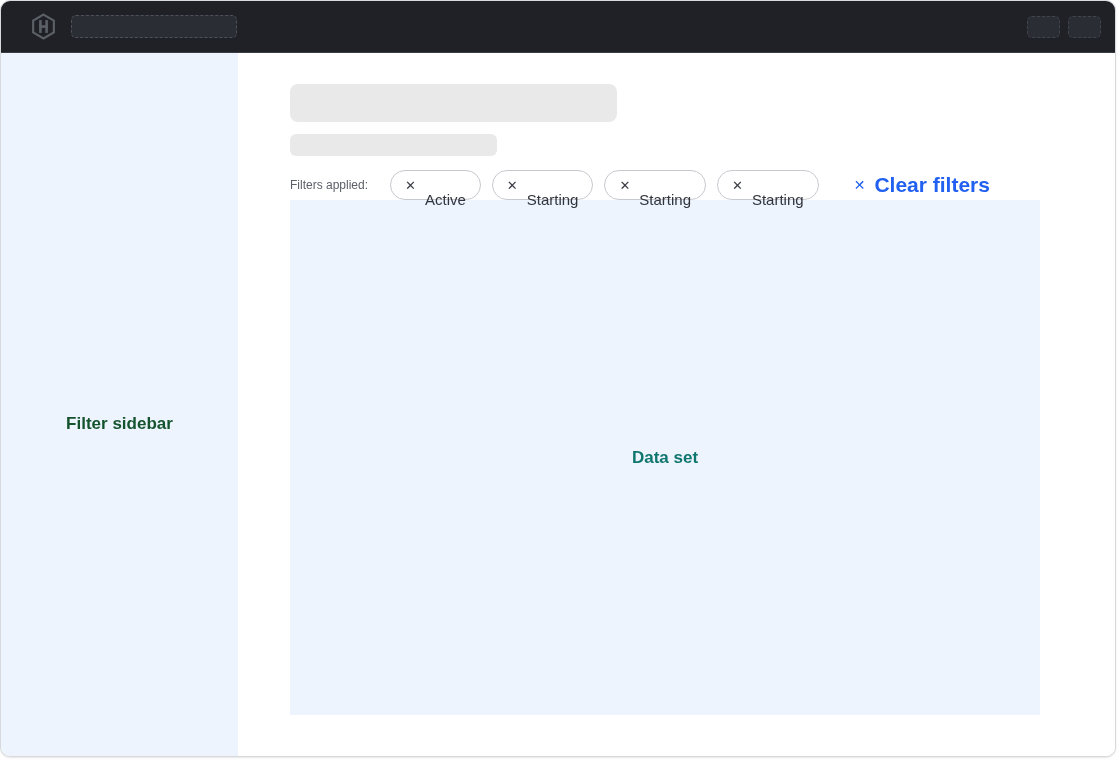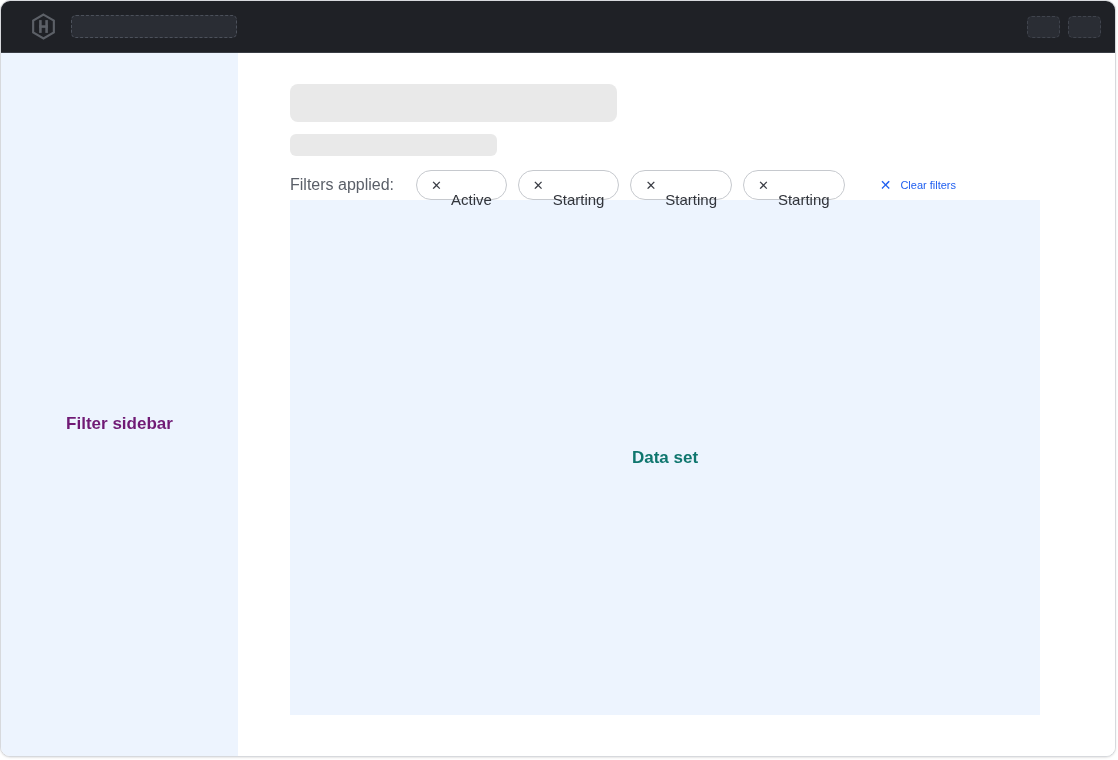--- a/index.html
+++ b/index.html
@@ -45,21 +45,21 @@
   
   .body { display: flex; height: calc(100% - 52px); }
 
   .sidebar {
     width: 237px; flex: 0 0 auto;
     background: #edf4fe;
     display: flex; align-items: center; justify-content: center;
   }
   .sidebar-label {
     margin-top: 38px;
-    color: #701a75;
+    color: #14532d;
     font-size: 17px; font-weight: 700;
   }
 
   .main {
     flex: 1;
     background: #ffffff;
     padding: 31px 0 0 52px;
   }
   .ph-title {
     width: 327px; height: 38px;
@@ -70,42 +70,42 @@
     width: 207px; height: 22px;
     background: #e9e9e9; border-radius: 6px;
     margin-bottom: 14px;
   }
 
   .filters-row {
     width: 750px; height: 30px;
     display: flex; align-items: center;
   }
   .filters-label {
-    font-size: 16px; color: #5a5f68;
+    font-size: 12px; color: #5a5f68;
     margin-right: 22px; white-space: nowrap;
   }
   .chip {
     display: inline-flex; align-items: center;
     gap: 9px; height: 30px; padding: 0 14px;
     background: #ffffff;
     border: 1px solid #c6c9ce;
     border-radius: 15px;
     margin-right: 11px;
     cursor: pointer;
     white-space: nowrap;
   }
   .chip .x { font-size: 13px; color: #3a3d45; line-height: 1; }
   .chip .lbl { font-size: 15px; color: #31343b; margin-top: 28px; }
   .clear-filters {
     margin-left: 24px;
     display: inline-flex; align-items: center; gap: 9px;
     color: #2160f0; cursor: pointer; white-space: nowrap;
   }
   .clear-filters .x { font-size: 14px; line-height: 1; }
-  .clear-filters .lbl { font-size: 11px; font-weight: 400; }
+  .clear-filters .lbl { font-size: 21px; font-weight: 700; }
 
   .count-bar {
     width: 750px; height: 14px;
     background: #e9e8fb;
     text-align: center;
     font-size: 11px; line-height: 14px;
     color: #878cd9;
   }
   .data-area {
     width: 750px; height: 515px;

